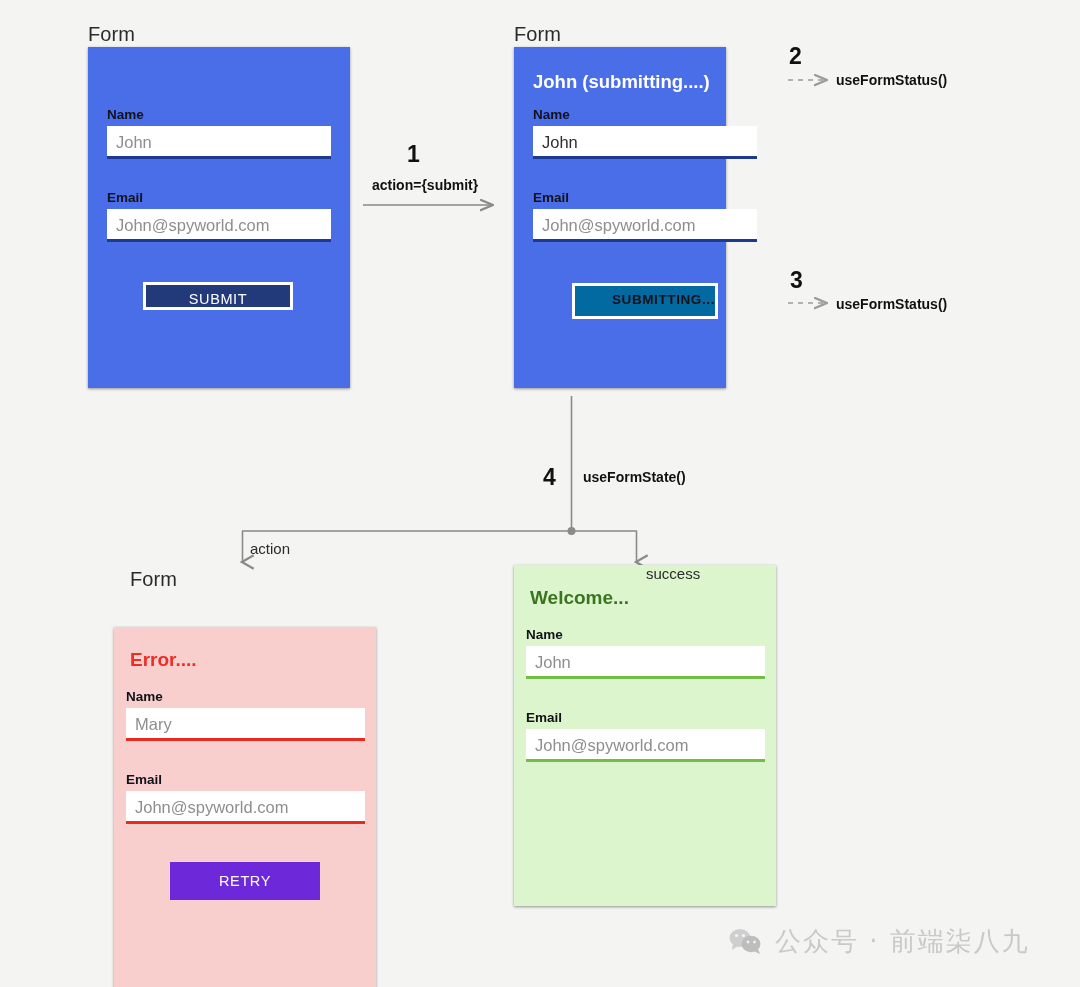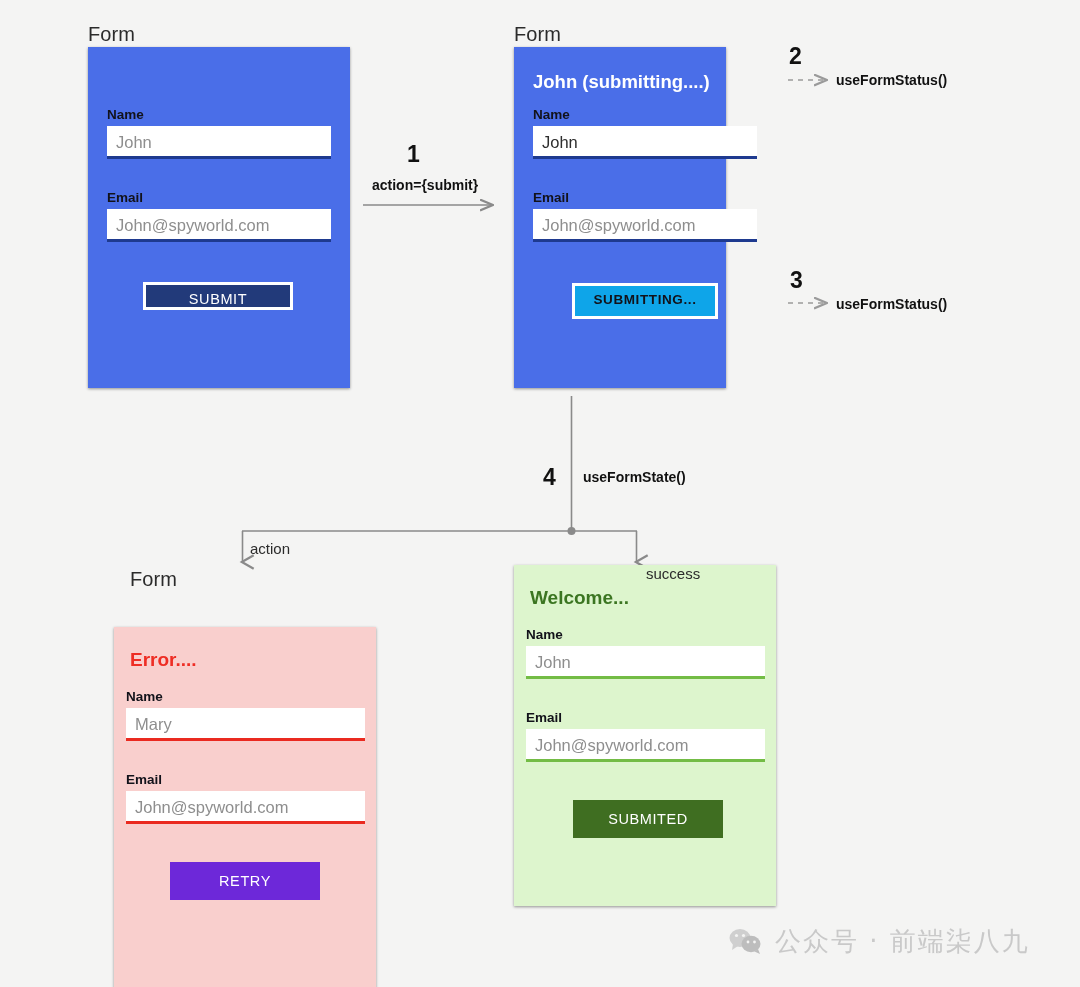--- a/index.html
+++ b/index.html
@@ -85,26 +85,27 @@
 
   
   .btn-submit {
     background: #223a7a;
     border: 3px solid #ffffff;
     color: #ffffff;
     font-size: 14.5px;
     line-height: 28px;
   }
   .btn-submitting {
-    background: #0ea5e9;
+    background: #0369a1;
     border: 3px solid #ffffff;
     color: #12121a;
     font-size: 13.5px;
     font-weight: bold;
     line-height: 28px;
+    text-align: right;
   }
   .btn-retry {
     background: #6d28d9;
     color: #ffffff;
     font-size: 14.5px;
     line-height: 38px;
   }
   .btn-submited {
     background: #3f6e21;
     color: #ffffff;
@@ -250,21 +251,20 @@
     <div class="field" style="left:12px; top:62px; width:239px;">
       <div class="field-label">Name</div>
       <div class="field-input">John</div>
     </div>
 
     <div class="field" style="left:12px; top:145px; width:239px;">
       <div class="field-label">Email</div>
       <div class="field-input">John@spyworld.com</div>
     </div>
 
-    <div class="btn btn-submited" style="left:59px; top:235px; width:150px; height:38px;">SUBMITED</div>
   </div>
 
   <div class="step-num" style="left:407px; top:141px;">1</div>
   <div class="conn-label" style="left:372px; top:177px;">action={submit}</div>
 
   <div class="step-num" style="left:789px; top:43px;">2</div>
   <div class="conn-label" style="left:836px; top:72px;">useFormStatus()</div>
 
   <div class="step-num" style="left:790px; top:267px;">3</div>
   <div class="conn-label" style="left:836px; top:296px;">useFormStatus()</div>

